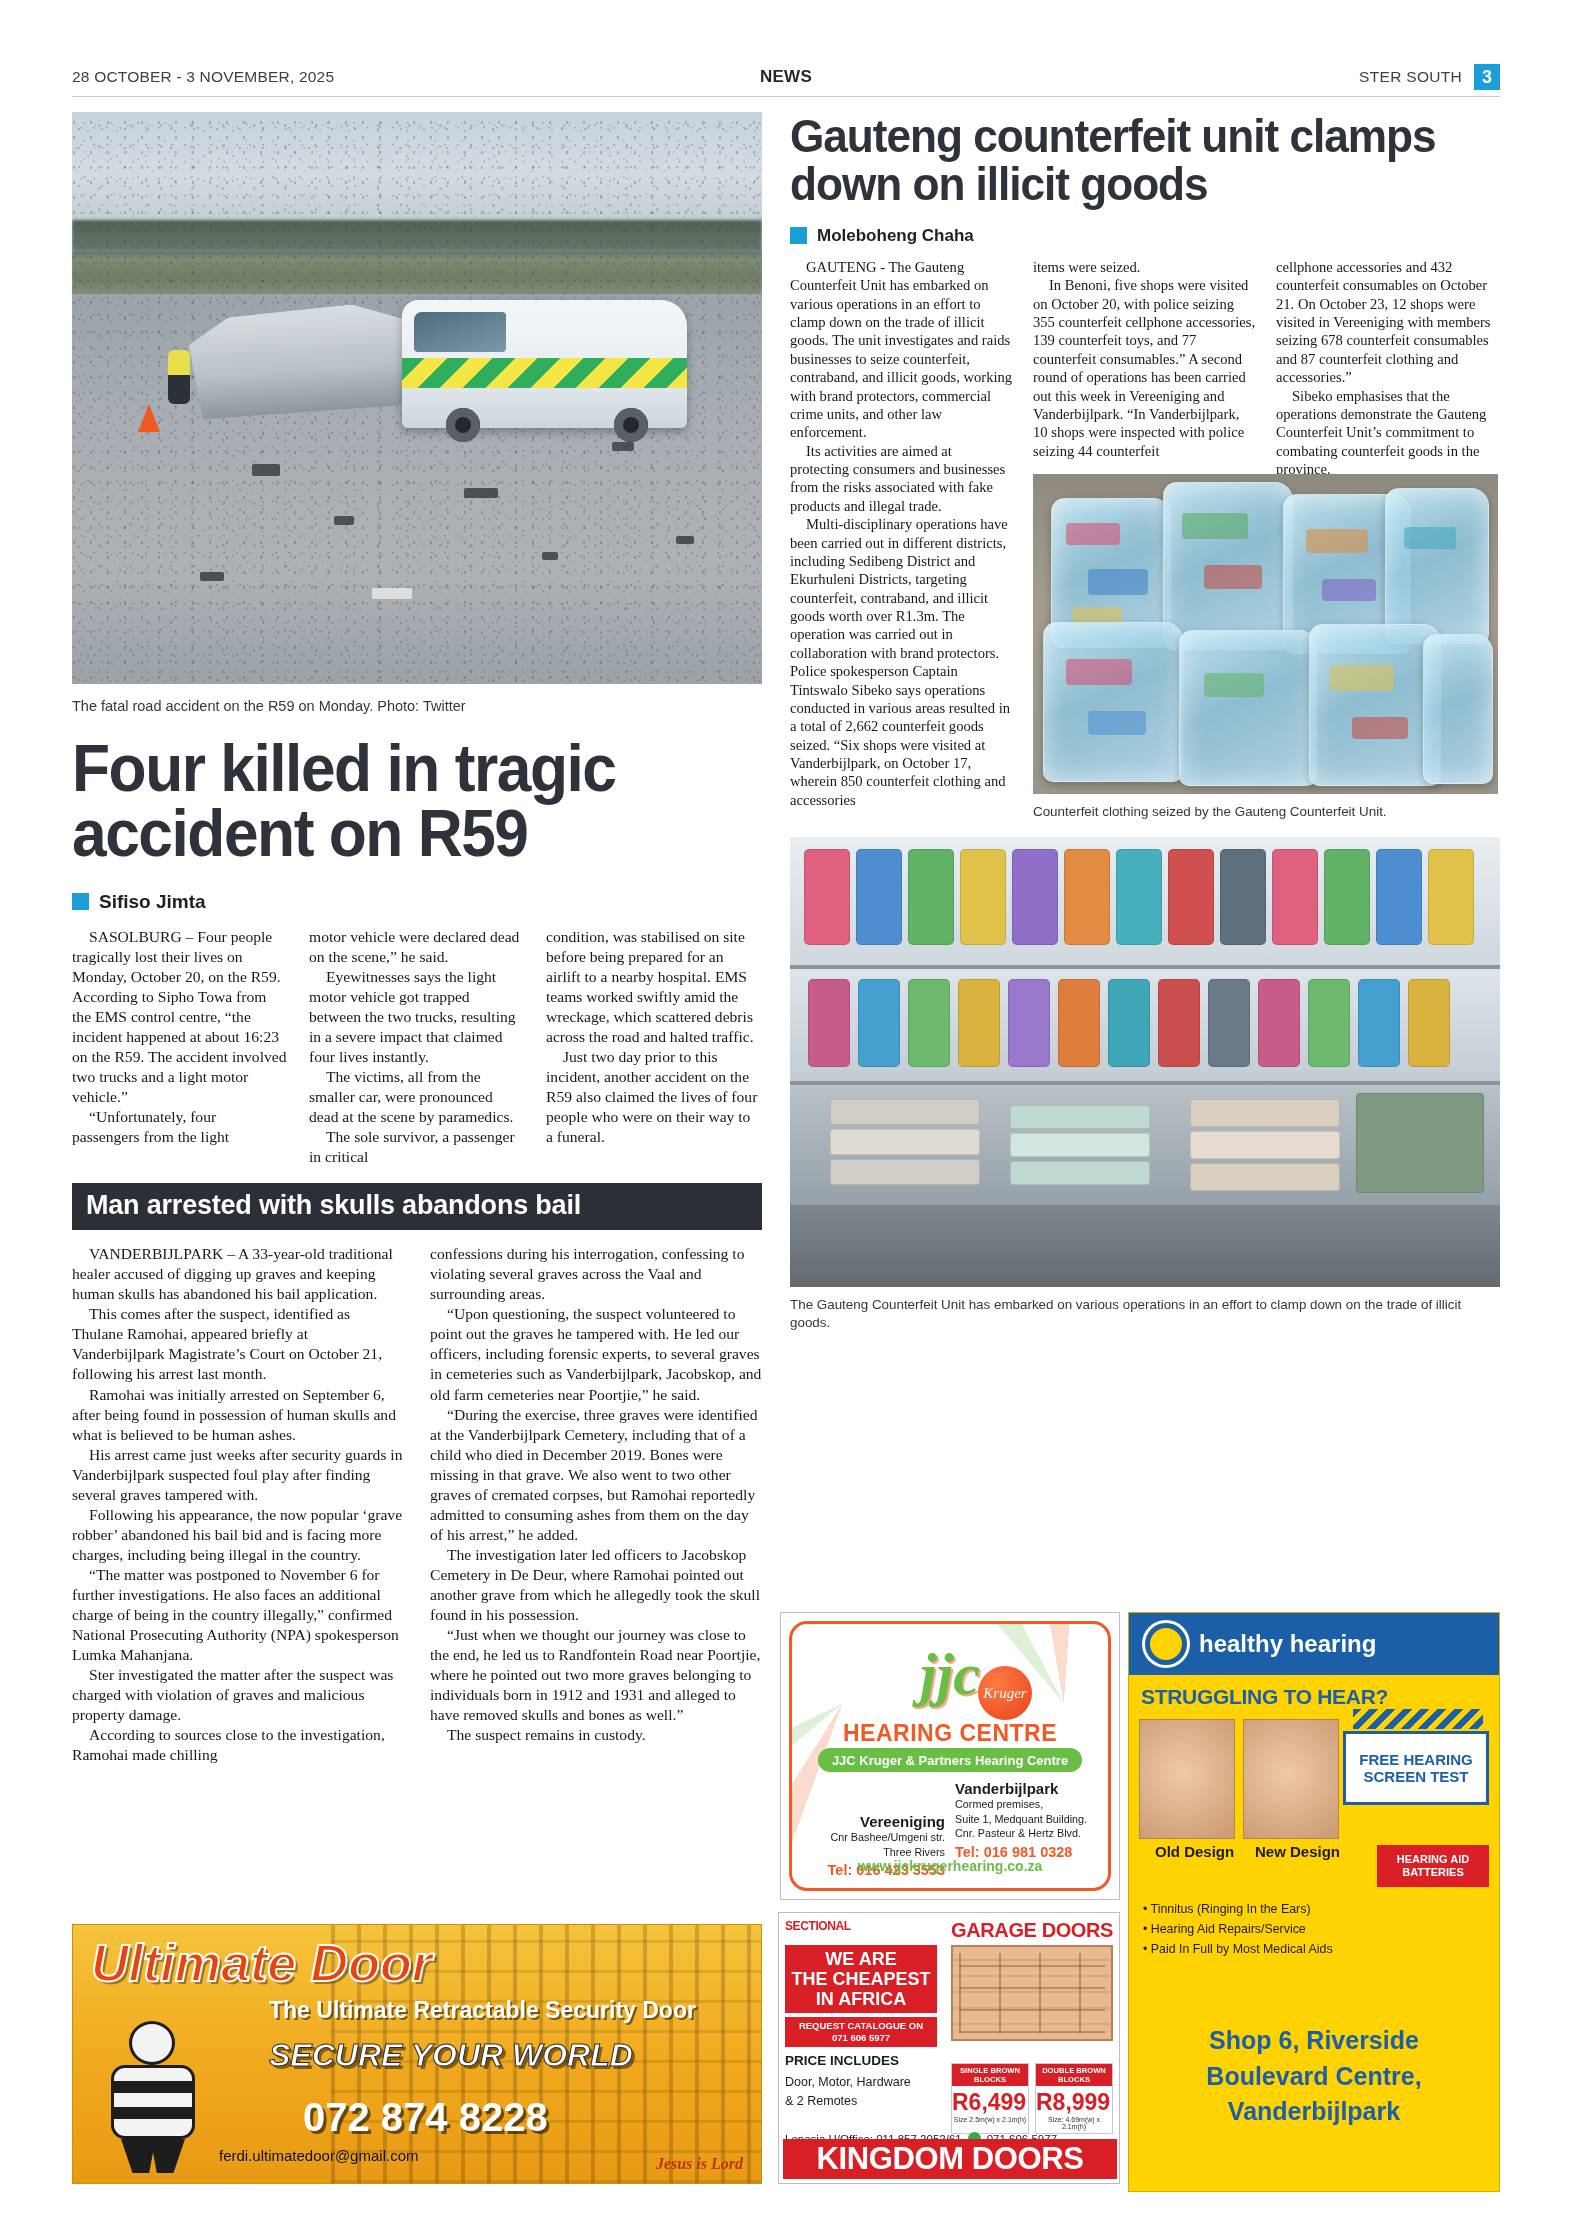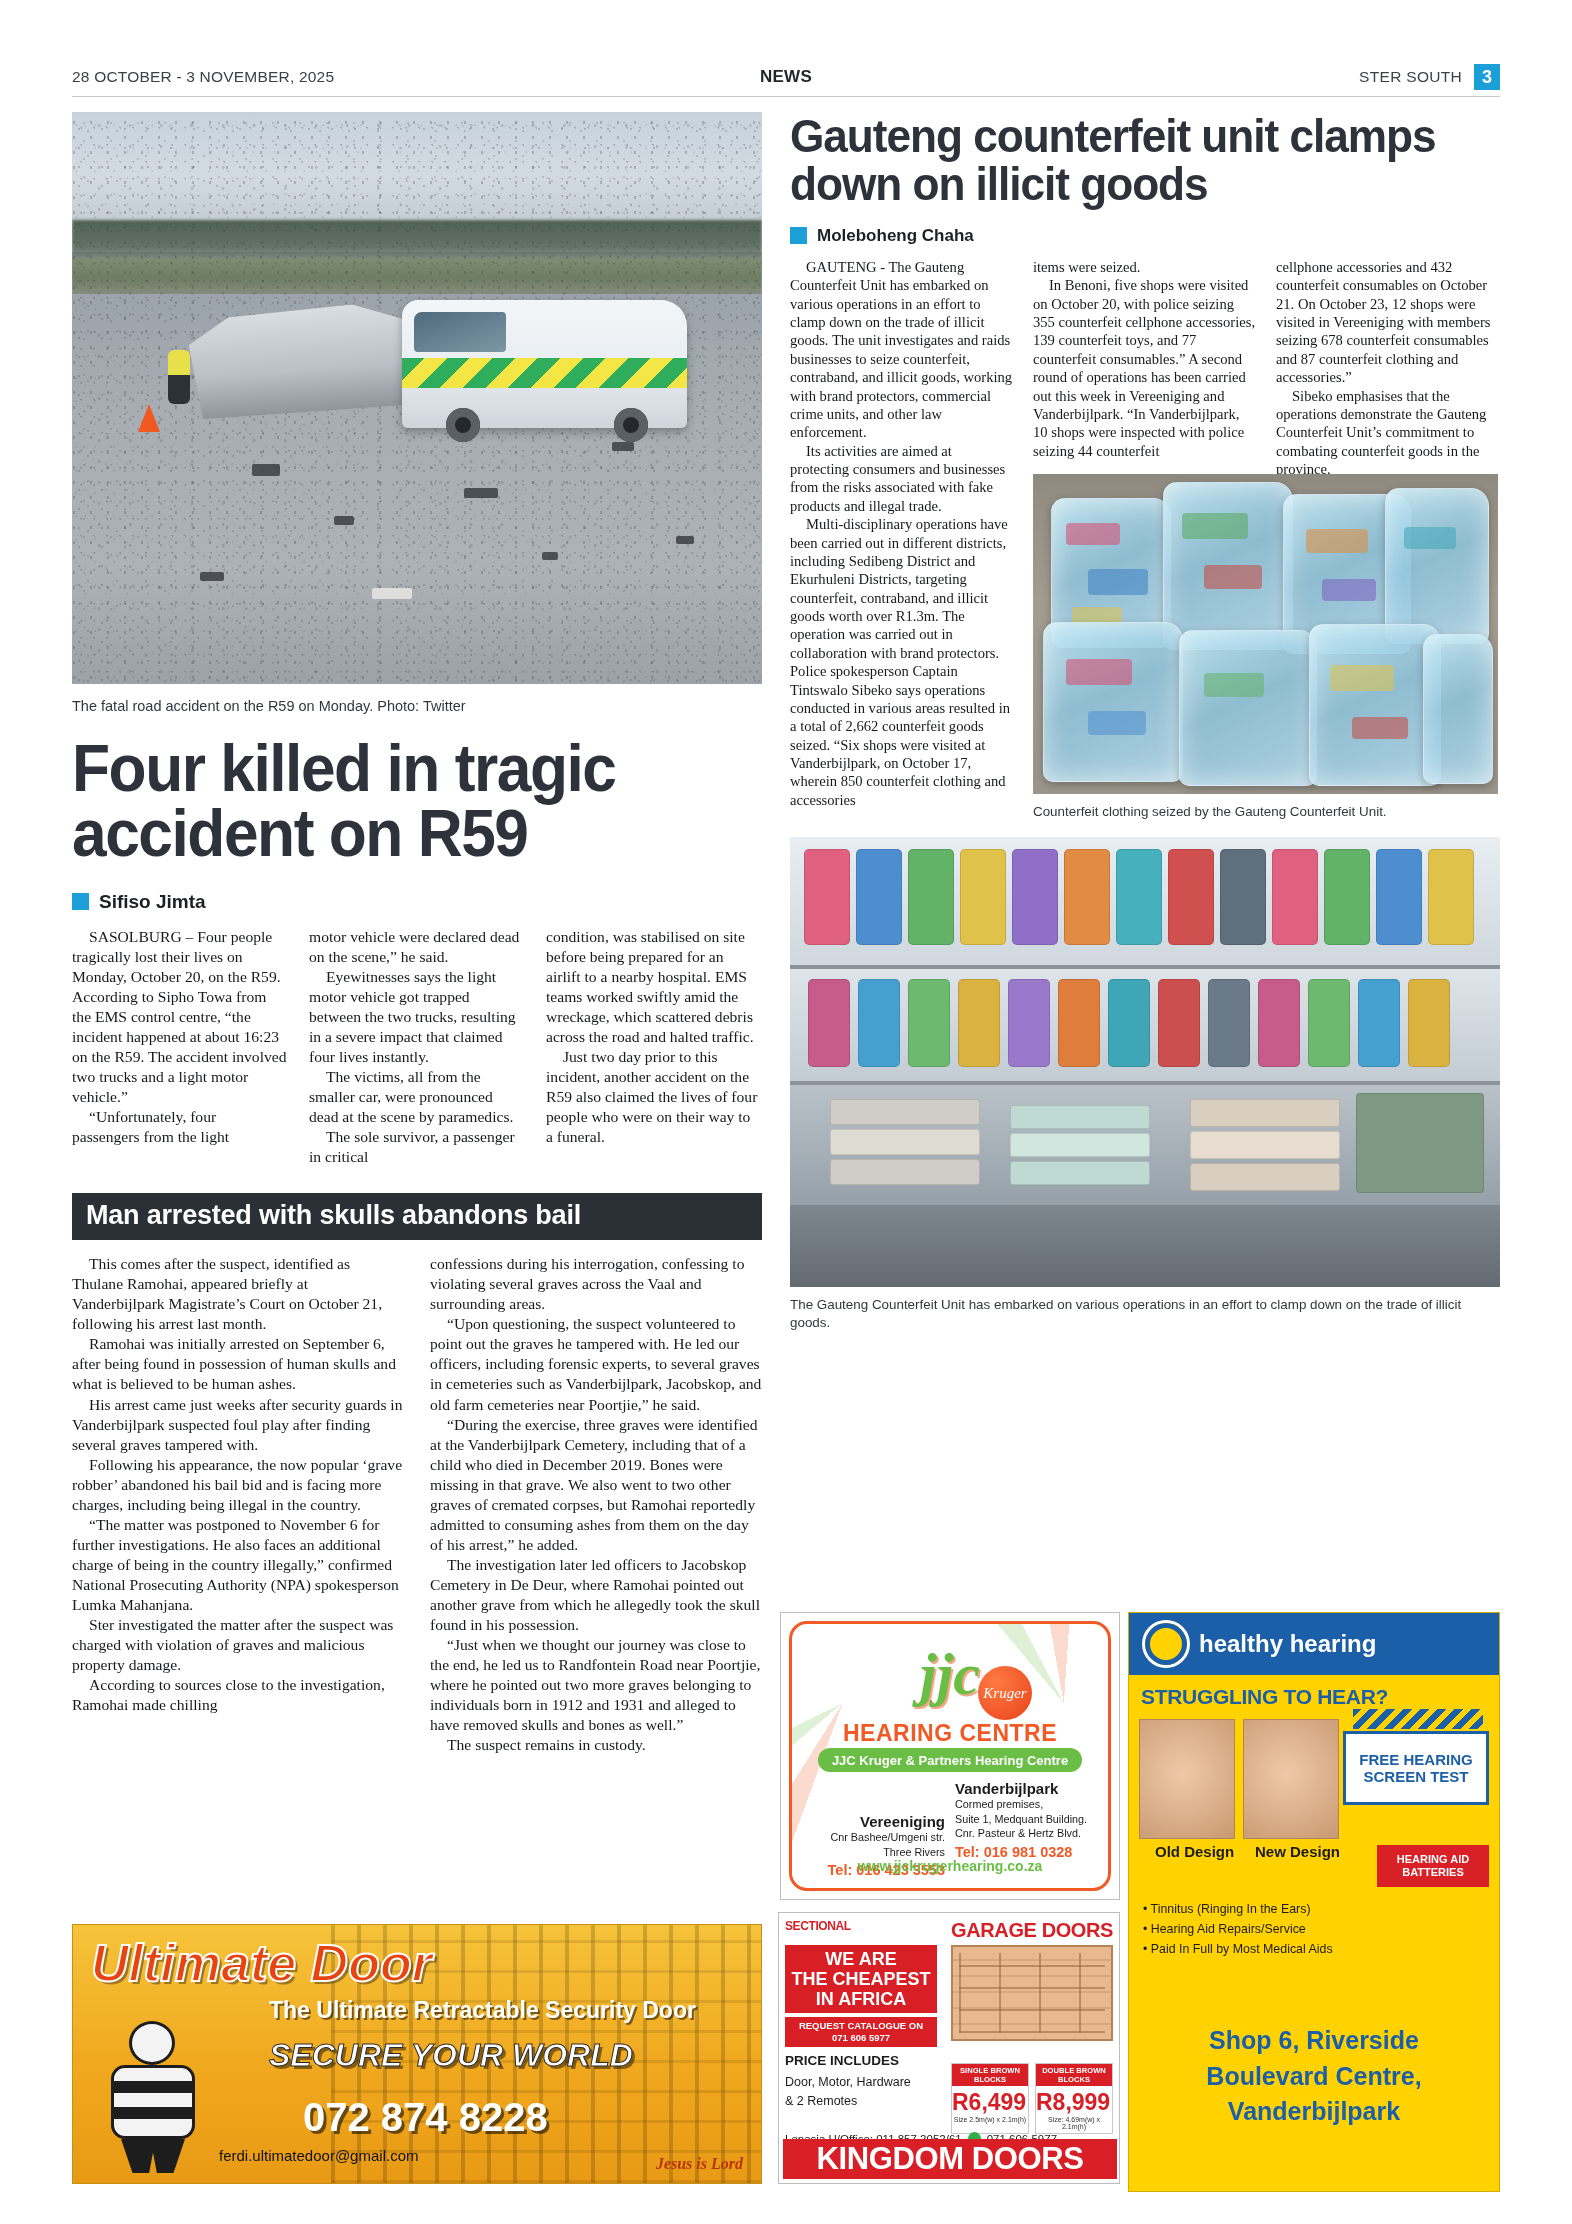--- a/index.html
+++ b/index.html
@@ -99,21 +99,21 @@
 
   .cols3 { display: flex; gap: 22px; margin-top: 14px; }
   .cols3 .col { width: 215px; }
   .bodytext { font-size: 15.6px; line-height: 1.285; color: #17191c; text-align: left; }
   .bodytext p { text-indent: 17px; }
   .bodytext p.noind { text-indent: 0; }
 
   
   .banner {
     background: #2b2f36; color: #fff; font-family: "Liberation Sans", sans-serif;
-    font-weight: 700; font-size: 27px; padding: 7px 14px 9px; margin-top: 26px; width: 690px;
+    font-weight: 700; font-size: 27px; padding: 7px 14px 9px; margin-top: 16px; width: 690px;
     letter-spacing: -.2px;
   }
   .cols2 { display: flex; gap: 26px; margin-top: 14px; }
   .cols2 .col { width: 332px; }
 
   
   .right-col { position: absolute; left: 790px; top: 112px; width: 710px; }
   .headline-right {
     font-family: "Liberation Sans", sans-serif; font-weight: 700;
     font-size: 47px; line-height: 1.02; letter-spacing: -1.1px; color: #2e333b;
@@ -360,20 +360,21 @@
           <p>Just two day prior to this incident, another accident on the R59 also claimed the lives of four people who were on their way to a funeral.</p>
         </div>
       </div>
     </div>
 
     <div class="banner">Man arrested with skulls abandons bail</div>
 
     <div class="cols2">
       <div class="col">
         <div class="bodytext">
+          <p>VANDERBIJLPARK – A 33-year-old traditional healer accused of digging up graves and keeping human skulls has abandoned his bail application.</p>
           <p>This comes after the suspect, identified as Thulane Ramohai, appeared briefly at Vanderbijlpark Magistrate’s Court on October 21, following his arrest last month.</p>
           <p>Ramohai was initially arrested on September 6, after being found in possession of human skulls and what is believed to be human ashes.</p>
           <p>His arrest came just weeks after security guards in Vanderbijlpark suspected foul play after finding several graves tampered with.</p>
           <p>Following his appearance, the now popular ‘grave robber’ abandoned his bail bid and is facing more charges, including being illegal in the country.</p>
           <p>“The matter was postponed to November 6 for further investigations. He also faces an additional charge of being in the country illegally,” confirmed National Prosecuting Authority (NPA) spokesperson Lumka Mahanjana.</p>
           <p>Ster investigated the matter after the suspect was charged with violation of graves and malicious property damage.</p>
           <p>According to sources close to the investigation, Ramohai made chilling</p>
         </div>
       </div>
       <div class="col">

